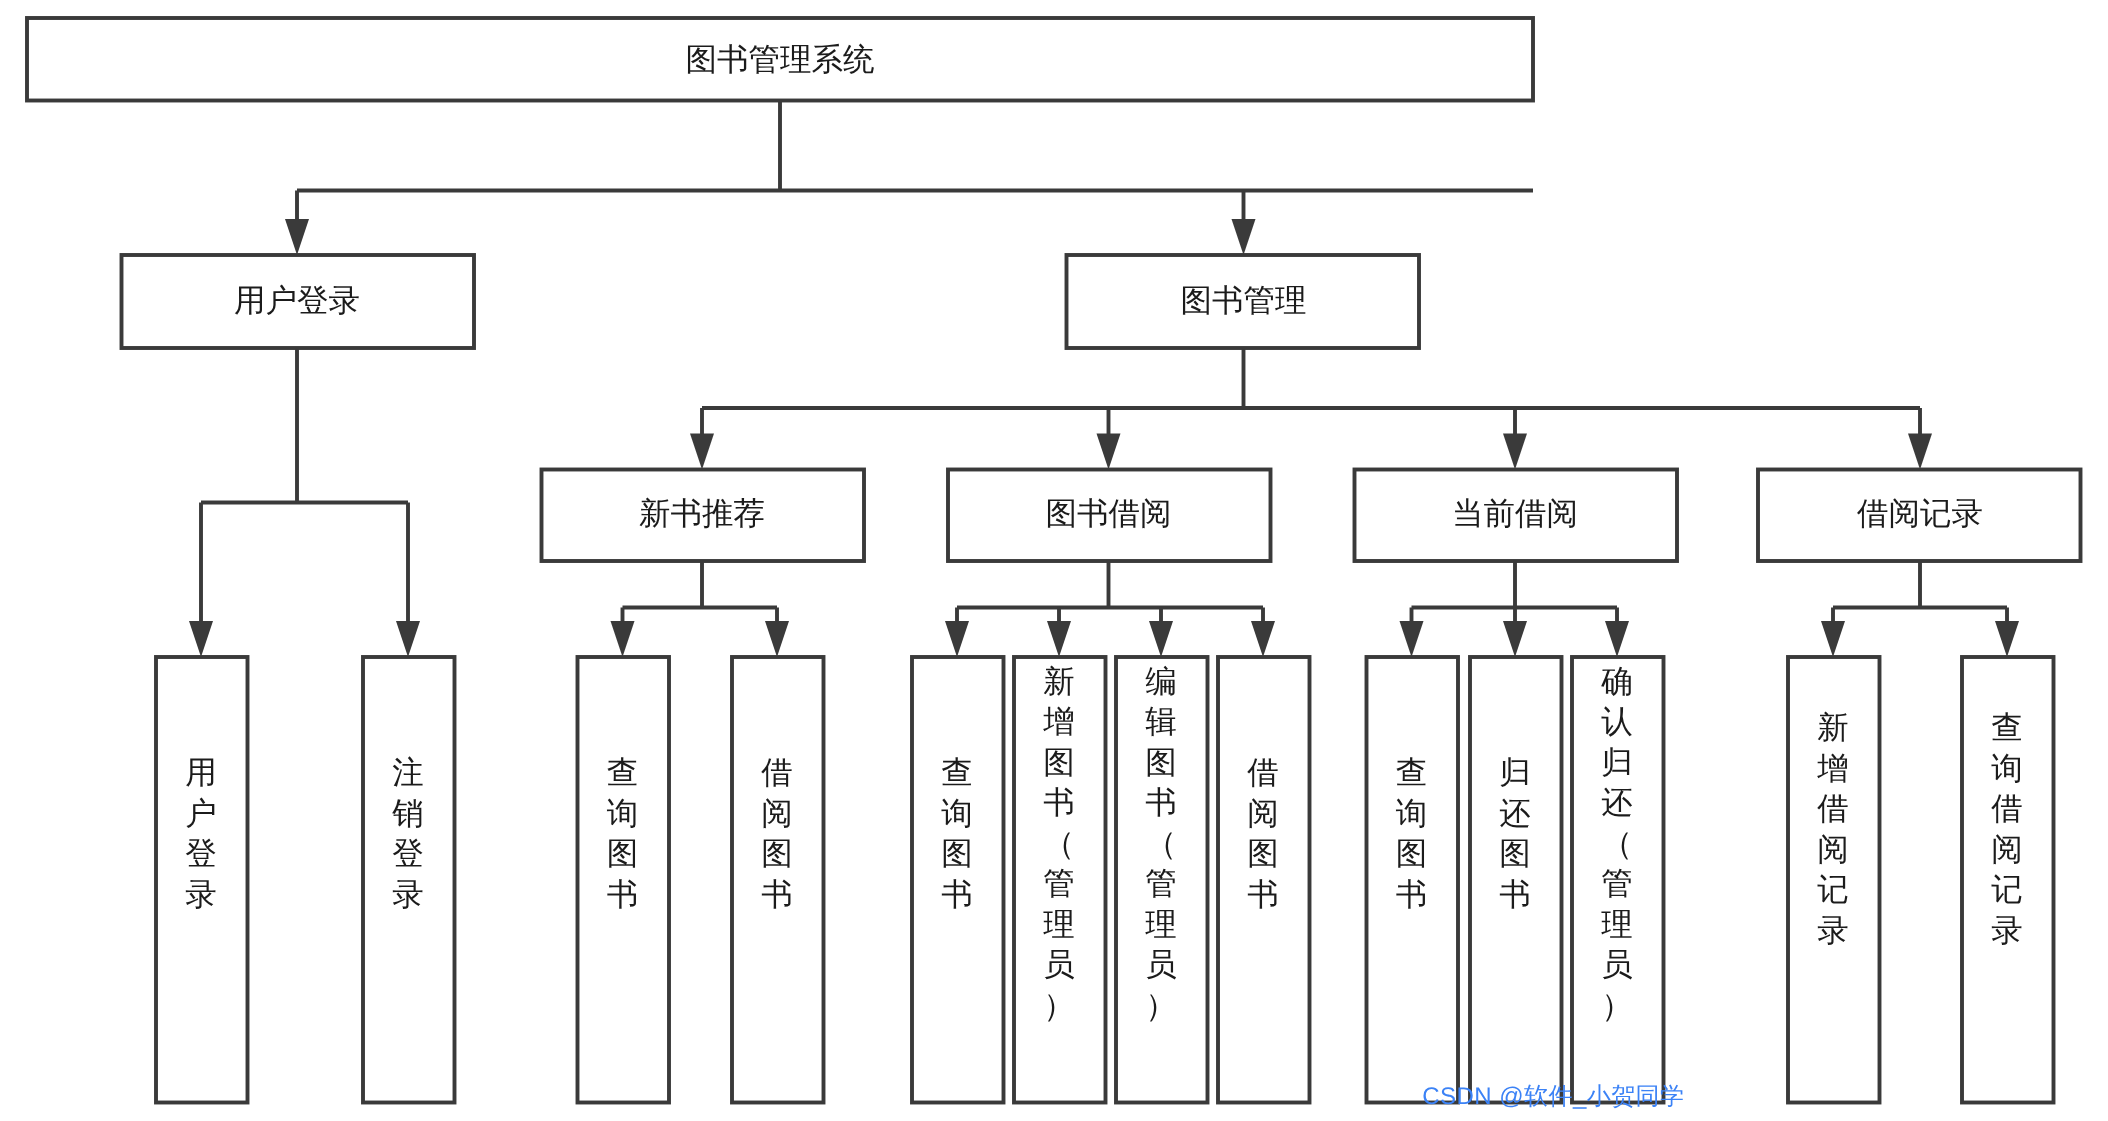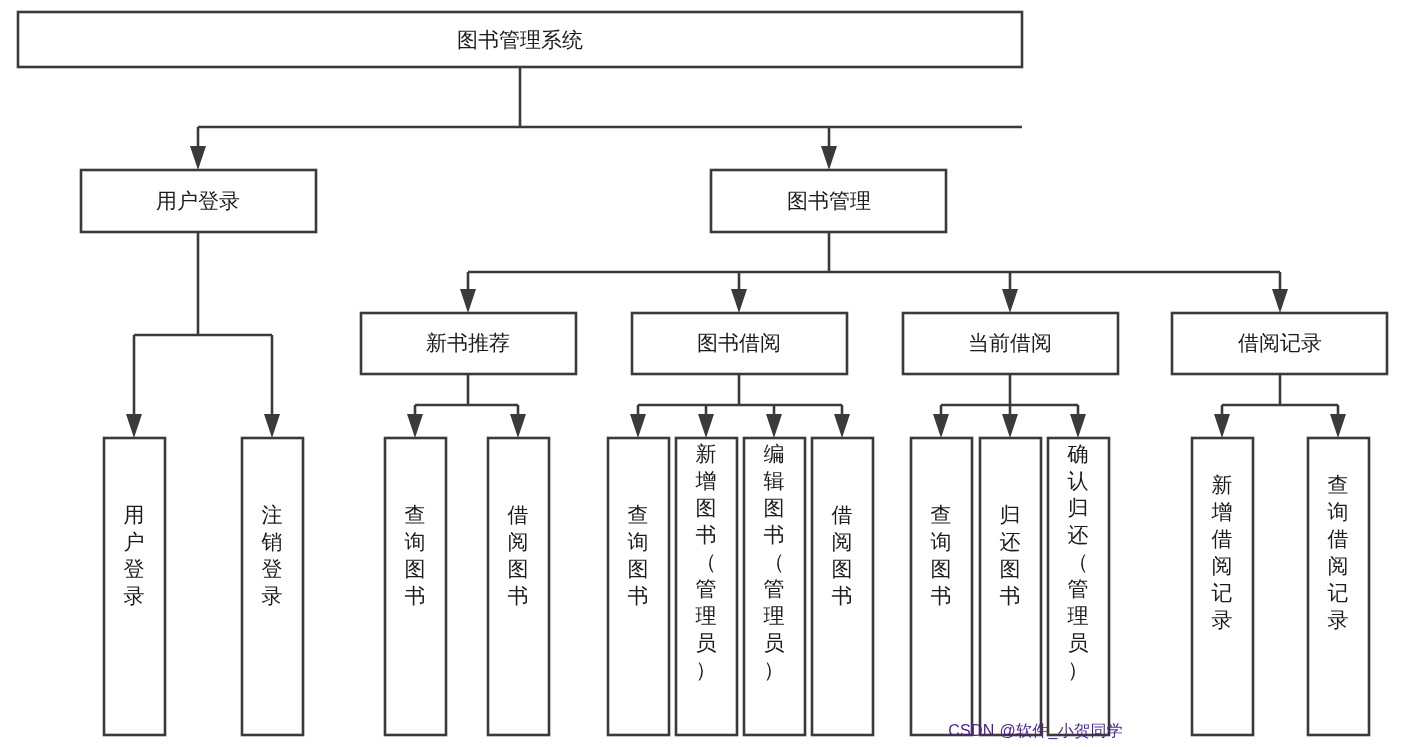--- a/index.html
+++ b/index.html
@@ -48,21 +48,21 @@
   .arrow-head {
     fill: #3a3a3a;
     stroke: none;
   }
   .watermark {
     position: absolute;
     right: 8px;
     bottom: 5px;
     font-family: "Liberation Sans", "DejaVu Sans", sans-serif;
     font-size: 16px;
-    color: #4c1d95;
+    color: #3b82f6;
     white-space: nowrap;
     letter-spacing: 0.3px;
     pointer-events: none;
     text-align: right;
   }
 </style>
 </head>
 <body>
 
 <div id="diagram-root">

